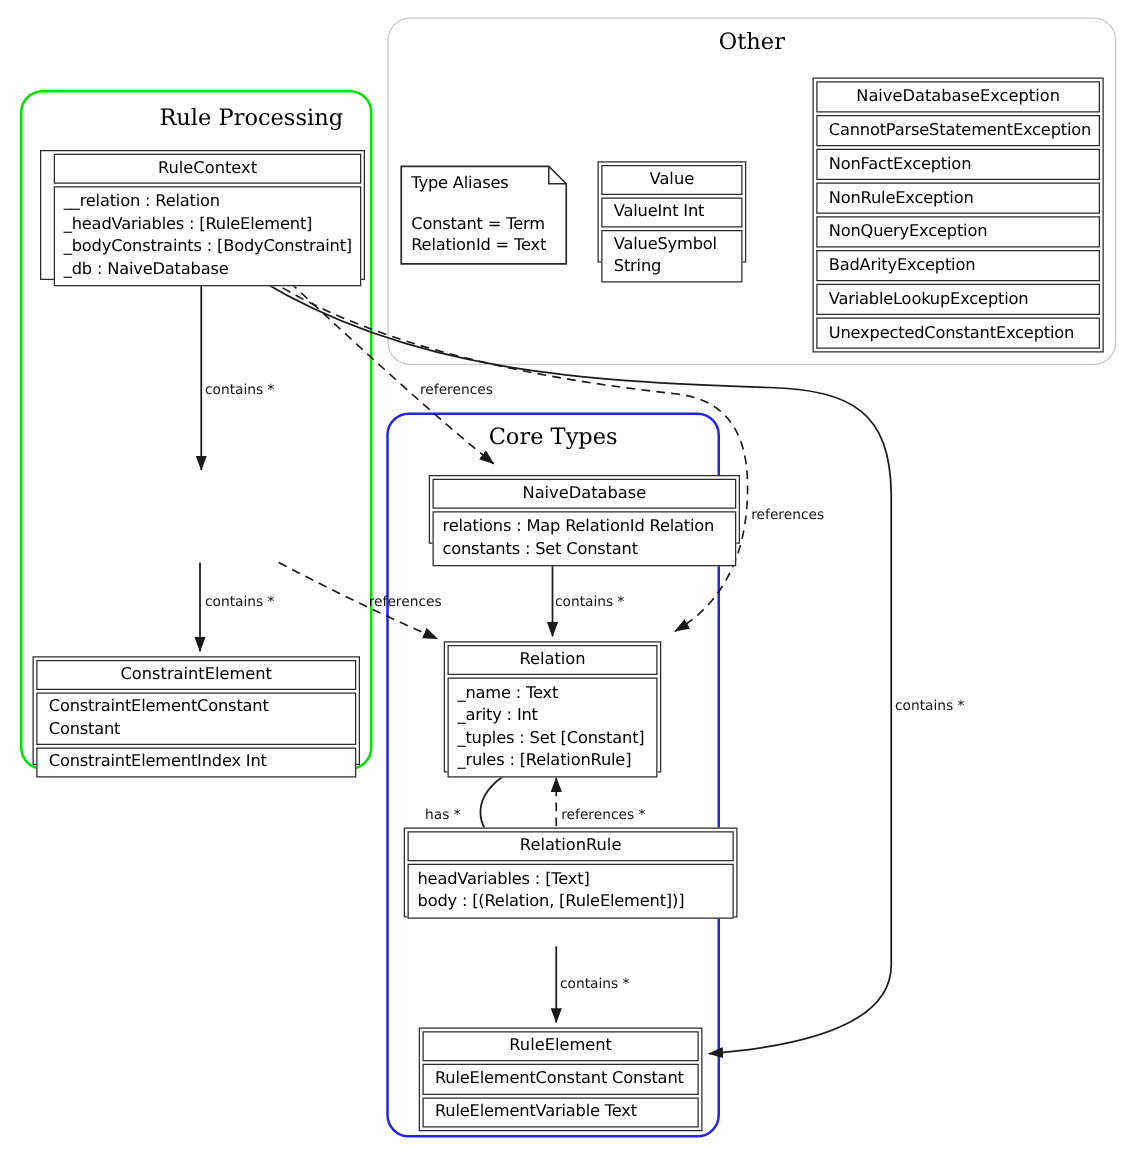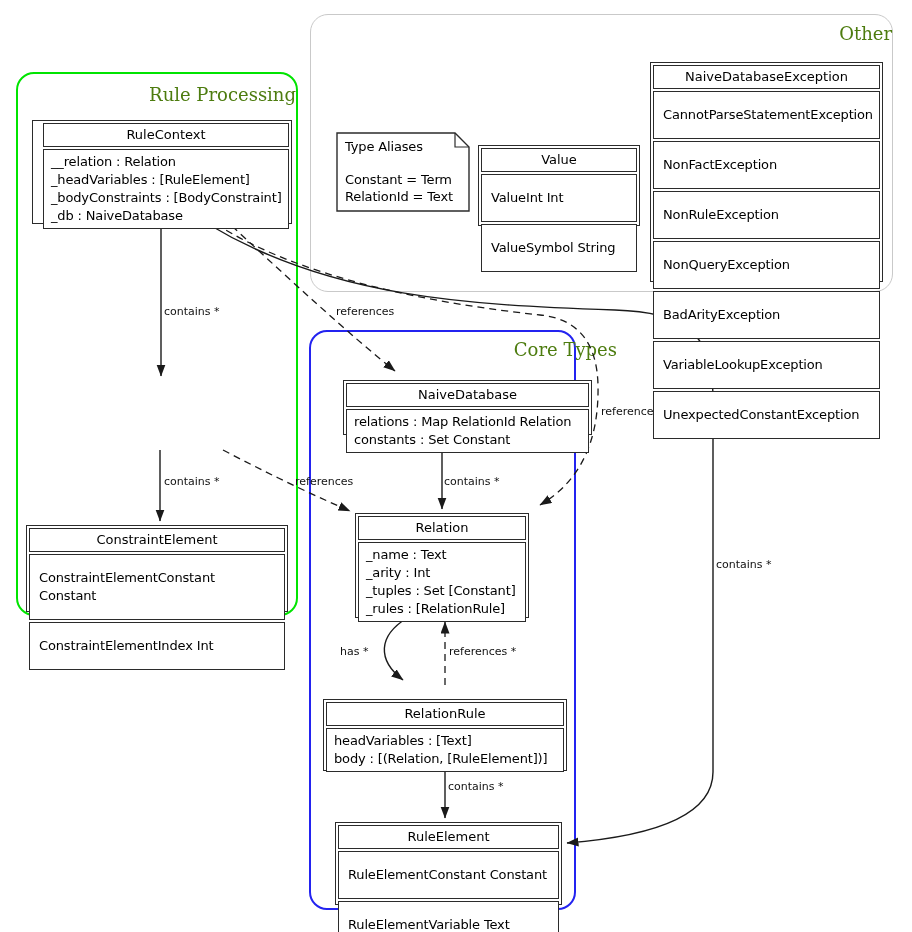--- a/index.html
+++ b/index.html
@@ -1,54 +1,54 @@
 <!DOCTYPE html>
 <html><head>
 <meta charset="utf-8">
 <style>
   html,body{margin:0;padding:0;background:#ffffff;}
   body{width:912px;height:932px;position:relative;font-family:"DejaVu Sans",sans-serif;color:#000;}
   .canvas{position:absolute;left:0;top:0;width:912px;height:932px;}
 
   .group{position:absolute;border-radius:18px;background:transparent;box-sizing:border-box;}
-  .group-title{display:block;width:100%;text-align:right;font-family:"DejaVu Serif",serif;font-size:18px;color:#4d7c0f;}
+  .group-title{display:block;width:100%;text-align:center;font-family:"DejaVu Serif",serif;font-size:18px;color:#000000;}
 
   .uml-box{position:absolute;background:#fff;border:1.4px solid #2b2b2b;box-sizing:border-box;
            display:flex;flex-direction:column;gap:2px;padding:2px;}
   .cell{border:1.3px solid #2b2b2b;box-sizing:border-box;font-size:13px;line-height:18px;
         display:flex;flex-direction:column;justify-content:center;background:#fff;}
   .cell.title{align-items:center;text-align:right;padding:2px 4px;}
   .cell.attrs{flex:1;align-items:flex-start;text-align:left;padding:3px 7px;letter-spacing:-0.15px;}
-  .cell.variant{flex:1;align-items:flex-start;text-align:left;padding:14px 9px;letter-spacing:-0.15px;}
+  .cell.variant{flex:1;align-items:flex-start;text-align:left;padding:2px 9px;letter-spacing:-0.15px;}
   .attr{white-space:nowrap;}
 
   .note-box{position:absolute;}
   .note-text{position:absolute;left:9px;top:6px;font-size:13px;line-height:17px;letter-spacing:-0.15px;}
 
   .edge-label{position:absolute;font-size:11px;line-height:12px;color:#111;white-space:nowrap;}
 
   svg.edges{position:absolute;left:0;top:0;pointer-events:none;}
   .solid-edge{fill:none;stroke:#1a1a1a;stroke-width:1.4;}
   .dashed-edge{fill:none;stroke:#1a1a1a;stroke-width:1.3;stroke-dasharray:7 5;}
 </style>
 </head>
 <body>
 
 <div class="canvas">
 
   <div class="group" style="left:16px;top:72px;width:282px;height:544px;border:2px solid #00e400;">
-    <span class="group-title" style="margin-top:10px;">Rule Processing</span>
+    <span class="group-title" style="margin-top:10px;margin-left:44px;">Rule Processing</span>
   </div>
 
   <div class="group" style="left:310px;top:14px;width:583px;height:278px;border:1.6px solid #c9c9c9;">
     <span class="group-title" style="margin-top:8px;">Other</span>
   </div>
 
   <div class="group" style="left:309px;top:330px;width:267px;height:580px;border:2px solid #2323f0;">
-    <span class="group-title" style="margin-top:7px;margin-left:43px;">Core Types</span>
+    <span class="group-title" style="margin-top:7px;">Core Types</span>
   </div>
 
   <svg class="edges" width="912" height="932" viewBox="0 0 912 932">
     <defs>
       <marker id="arrow" markerUnits="userSpaceOnUse" markerWidth="13" markerHeight="10" refX="11.5" refY="4.5" orient="auto">
         <path d="M0,0 L12,4.5 L0,9 Z" fill="#1a1a1a"></path>
       </marker>
     </defs>
     <path class="solid-edge" d="M 161 224 L 161 376" marker-end="url(#arrow)"></path>
     <path class="dashed-edge" d="M 232 226 C 290 280, 350 335, 395 371" marker-end="url(#arrow)"></path>
@@ -83,34 +83,34 @@
     </div>
   </div>
 
 
   <div class="uml-box" style="left:26px;top:525px;width:262px;height:87px;">
     <div class="cell title">ConstraintElement</div>
     <div class="cell variant">ConstraintElementConstant Constant</div>
     <div class="cell variant">ConstraintElementIndex Int</div>
   </div>
 
-  <div class="note-box" style="left:336px;top:132px;width:134px;height:80px;">
+  <div class="note-box" style="left:320px;top:132px;width:134px;height:80px;">
     <svg width="134" height="80" viewBox="0 0 134 80">
       <path d="M1,1 L119,1 L133,15 L133,79 L1,79 Z" fill="#ffffff" stroke="#2b2b2b" stroke-width="1.4"></path>
       <path d="M119,1 L119,15 L133,15" fill="none" stroke="#2b2b2b" stroke-width="1.2"></path>
     </svg>
     <div class="note-text">
       <div>Type Aliases</div>
       <div style="height:16px;"></div>
       <div>Constant = Term</div>
       <div>RelationId = Text</div>
     </div>
   </div>
 
-  <div class="uml-box" style="left:478px;top:129px;width:162px;height:81px;margin-top:16px;">
+  <div class="uml-box" style="left:478px;top:129px;width:119px;height:81px;">
     <div class="cell title">Value</div>
     <div class="cell variant">ValueInt Int</div>
     <div class="cell variant">ValueSymbol String</div>
   </div>
 
   <div class="uml-box" style="left:650px;top:62px;width:233px;height:220px;">
     <div class="cell title" style="flex:1;">NaiveDatabaseException</div>
     <div class="cell variant">CannotParseStatementException</div>
     <div class="cell variant">NonFactException</div>
     <div class="cell variant">NonRuleException</div>
@@ -131,21 +131,21 @@
   <div class="uml-box" style="left:355px;top:513px;width:174px;height:105px;">
     <div class="cell title">Relation</div>
     <div class="cell attrs">
       <div class="attr">_name : Text</div>
       <div class="attr">_arity : Int</div>
       <div class="attr">_tuples : Set [Constant]</div>
       <div class="attr">_rules : [RelationRule]</div>
     </div>
   </div>
 
-  <div class="uml-box" style="left:323px;top:699px;width:244px;height:72px;">
+  <div class="uml-box" style="left:323px;top:662px;width:267px;height:72px;">
     <div class="cell title">RelationRule</div>
     <div class="cell attrs">
       <div class="attr">headVariables : [Text]</div>
       <div class="attr">body : [(Relation, [RuleElement])]</div>
     </div>
   </div>
 
   <div class="uml-box" style="left:335px;top:822px;width:227px;height:83px;">
     <div class="cell title">RuleElement</div>
     <div class="cell variant">RuleElementConstant Constant</div>

